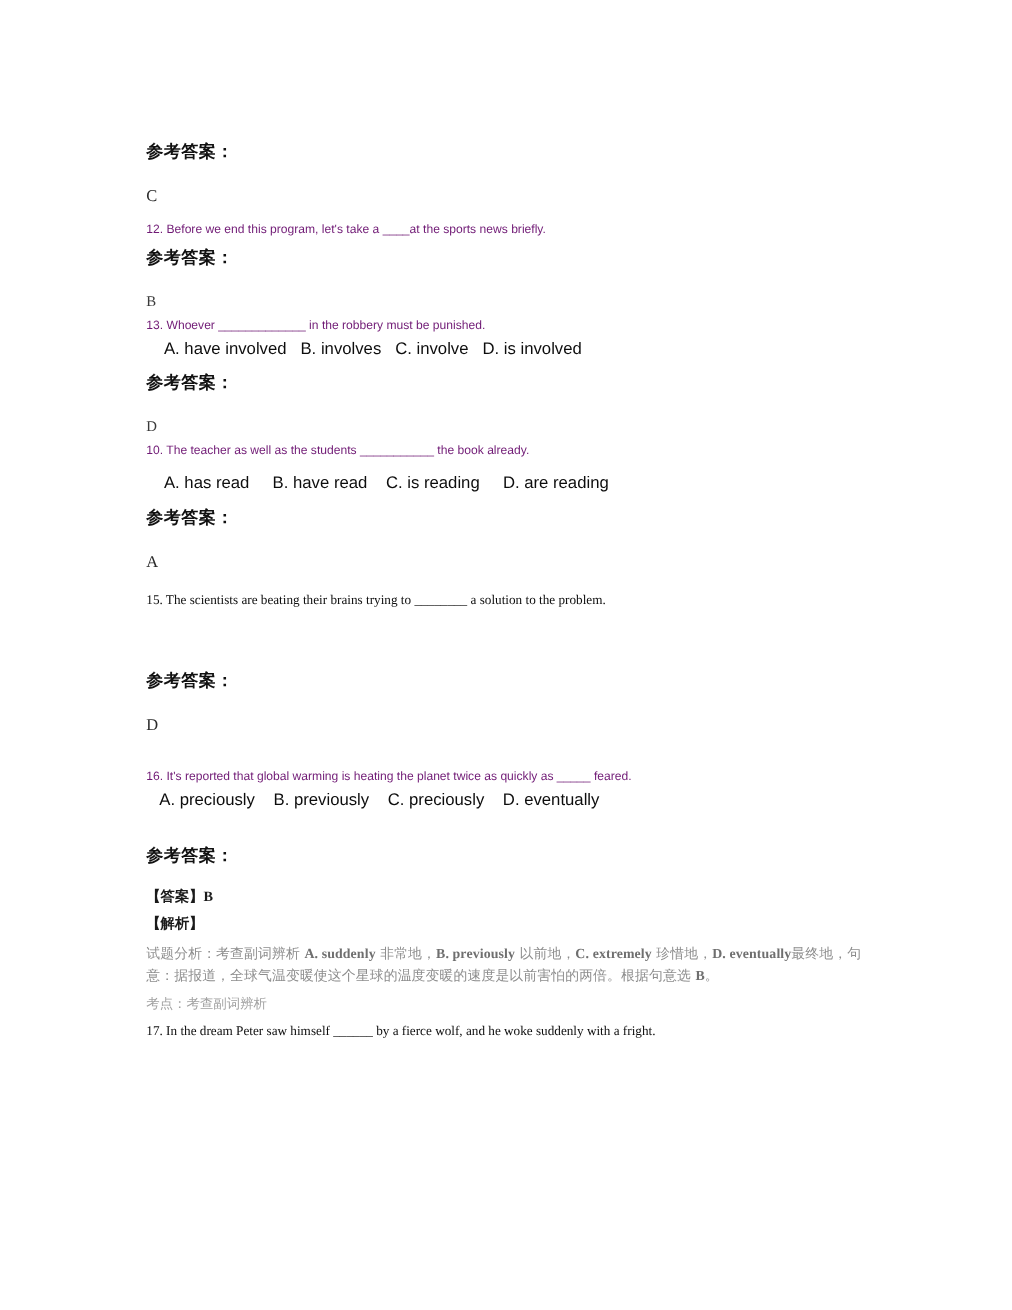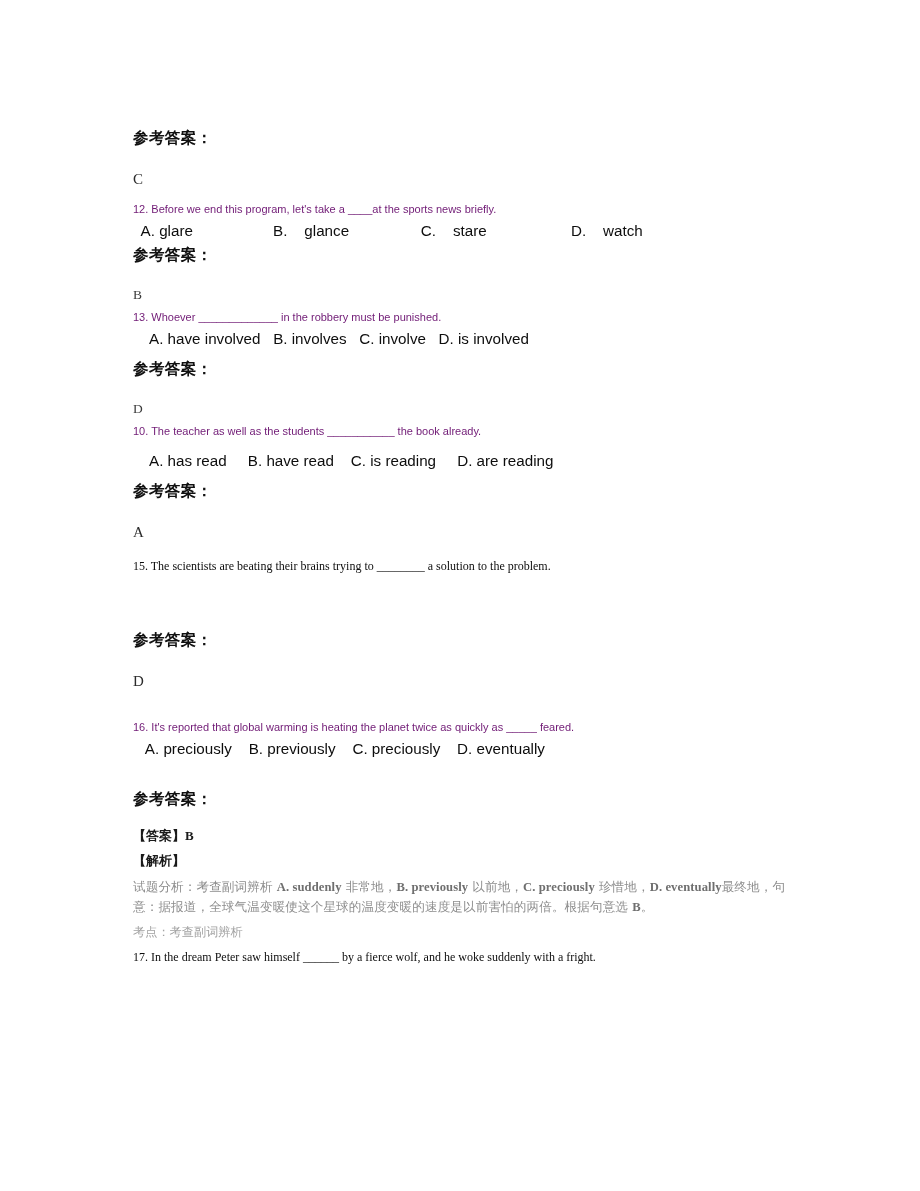--- a/index.html
+++ b/index.html
@@ -132,21 +132,20 @@
 
 <div class="page">
   <div class="col">
 
     <div class="blk ans-head">参考答案：</div>
     <div class="sp-22"></div>
     <div class="blk ans-letter">C</div>
     <div class="sp-10"></div>
 
     <div class="blk q-sans">12. Before we end this program, let's take a ____at the sports news briefly.</div>
-    <div class="blk opts-sans">  A. glare                   B.    glance                 C.    stare                    D.    watch</div>
     <div class="sp-4"></div>
 
     <div class="blk ans-head">参考答案：</div>
     <div class="sp-22"></div>
     <div class="blk ans-letter small">B</div>
     <div class="sp-4"></div>
 
     <div class="blk q-sans">13. Whoever _____________ in the robbery must be punished.</div>
     <div class="blk opts-sans">    A. have involved   B. involves   C. involve   D. is involved</div>
     <div class="sp-10"></div>
@@ -180,21 +179,21 @@
     <div class="sp-30"></div>
 
     <div class="blk ans-head">参考答案：</div>
     <div class="sp-18"></div>
 
     <div class="blk expl-tag"><span>【答案】</span><span class="lat">B</span></div>
     <div class="sp-8"></div>
     <div class="blk expl-tag">【解析】</div>
     <div class="sp-8"></div>
 
-    <div class="blk expl-body"><span>试题分析：考查副词辨析 </span><span class="lat">A. suddenly</span><span> 非常地，</span><span class="lat">B. previously</span><span> 以前地，</span><span class="lat">C. preciously</span><span> 珍惜地，</span><span class="lat">D. eventually</span><span>最终地，句意：据报道，全球气温变暖使这个星球的温度变暖的速度是以前害怕的两倍。根据句意选 </span><span class="lat">B</span><span>。</span></div>
+    <div class="blk expl-body"><span>试题分析：考查副词辨析 </span><span class="lat">A. suddenly</span><span> 非常地，</span><span class="lat">B. previously</span><span> 以前地，</span><span class="lat">C. extremely</span><span> 珍惜地，</span><span class="lat">D. eventually</span><span>最终地，句意：据报道，全球气温变暖使这个星球的温度变暖的速度是以前害怕的两倍。根据句意选 </span><span class="lat">B</span><span>。</span></div>
 
     <div class="sp-6"></div>
     <div class="blk expl-point">考点：考查副词辨析</div>
     <div class="sp-4"></div>
 
     <div class="blk q-serif justify">17. In the dream Peter saw himself ______ by a fierce wolf, and he woke suddenly with a fright.</div>
 
   </div>
 </div>
 

